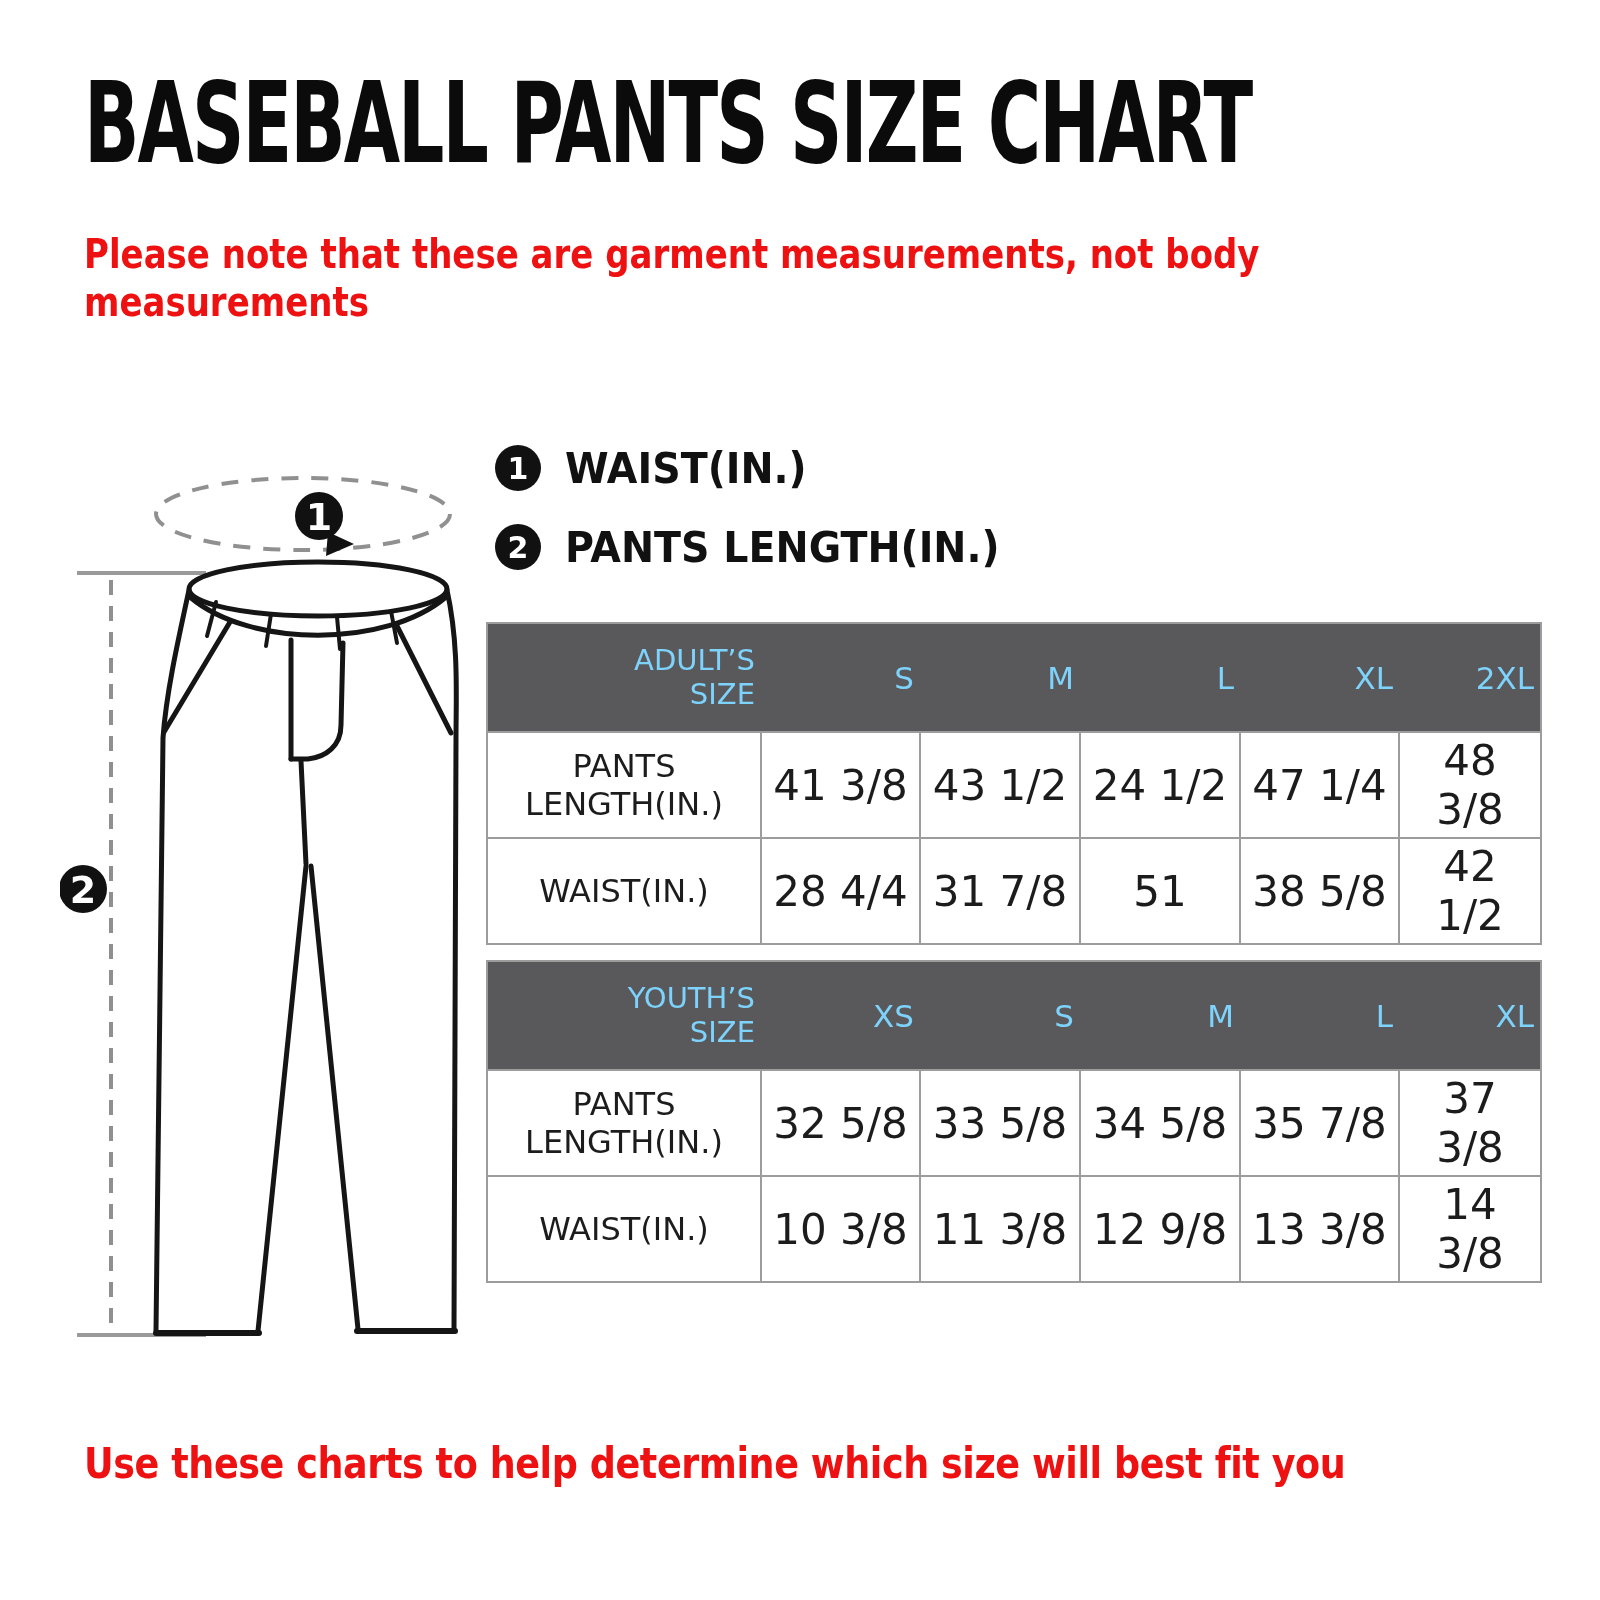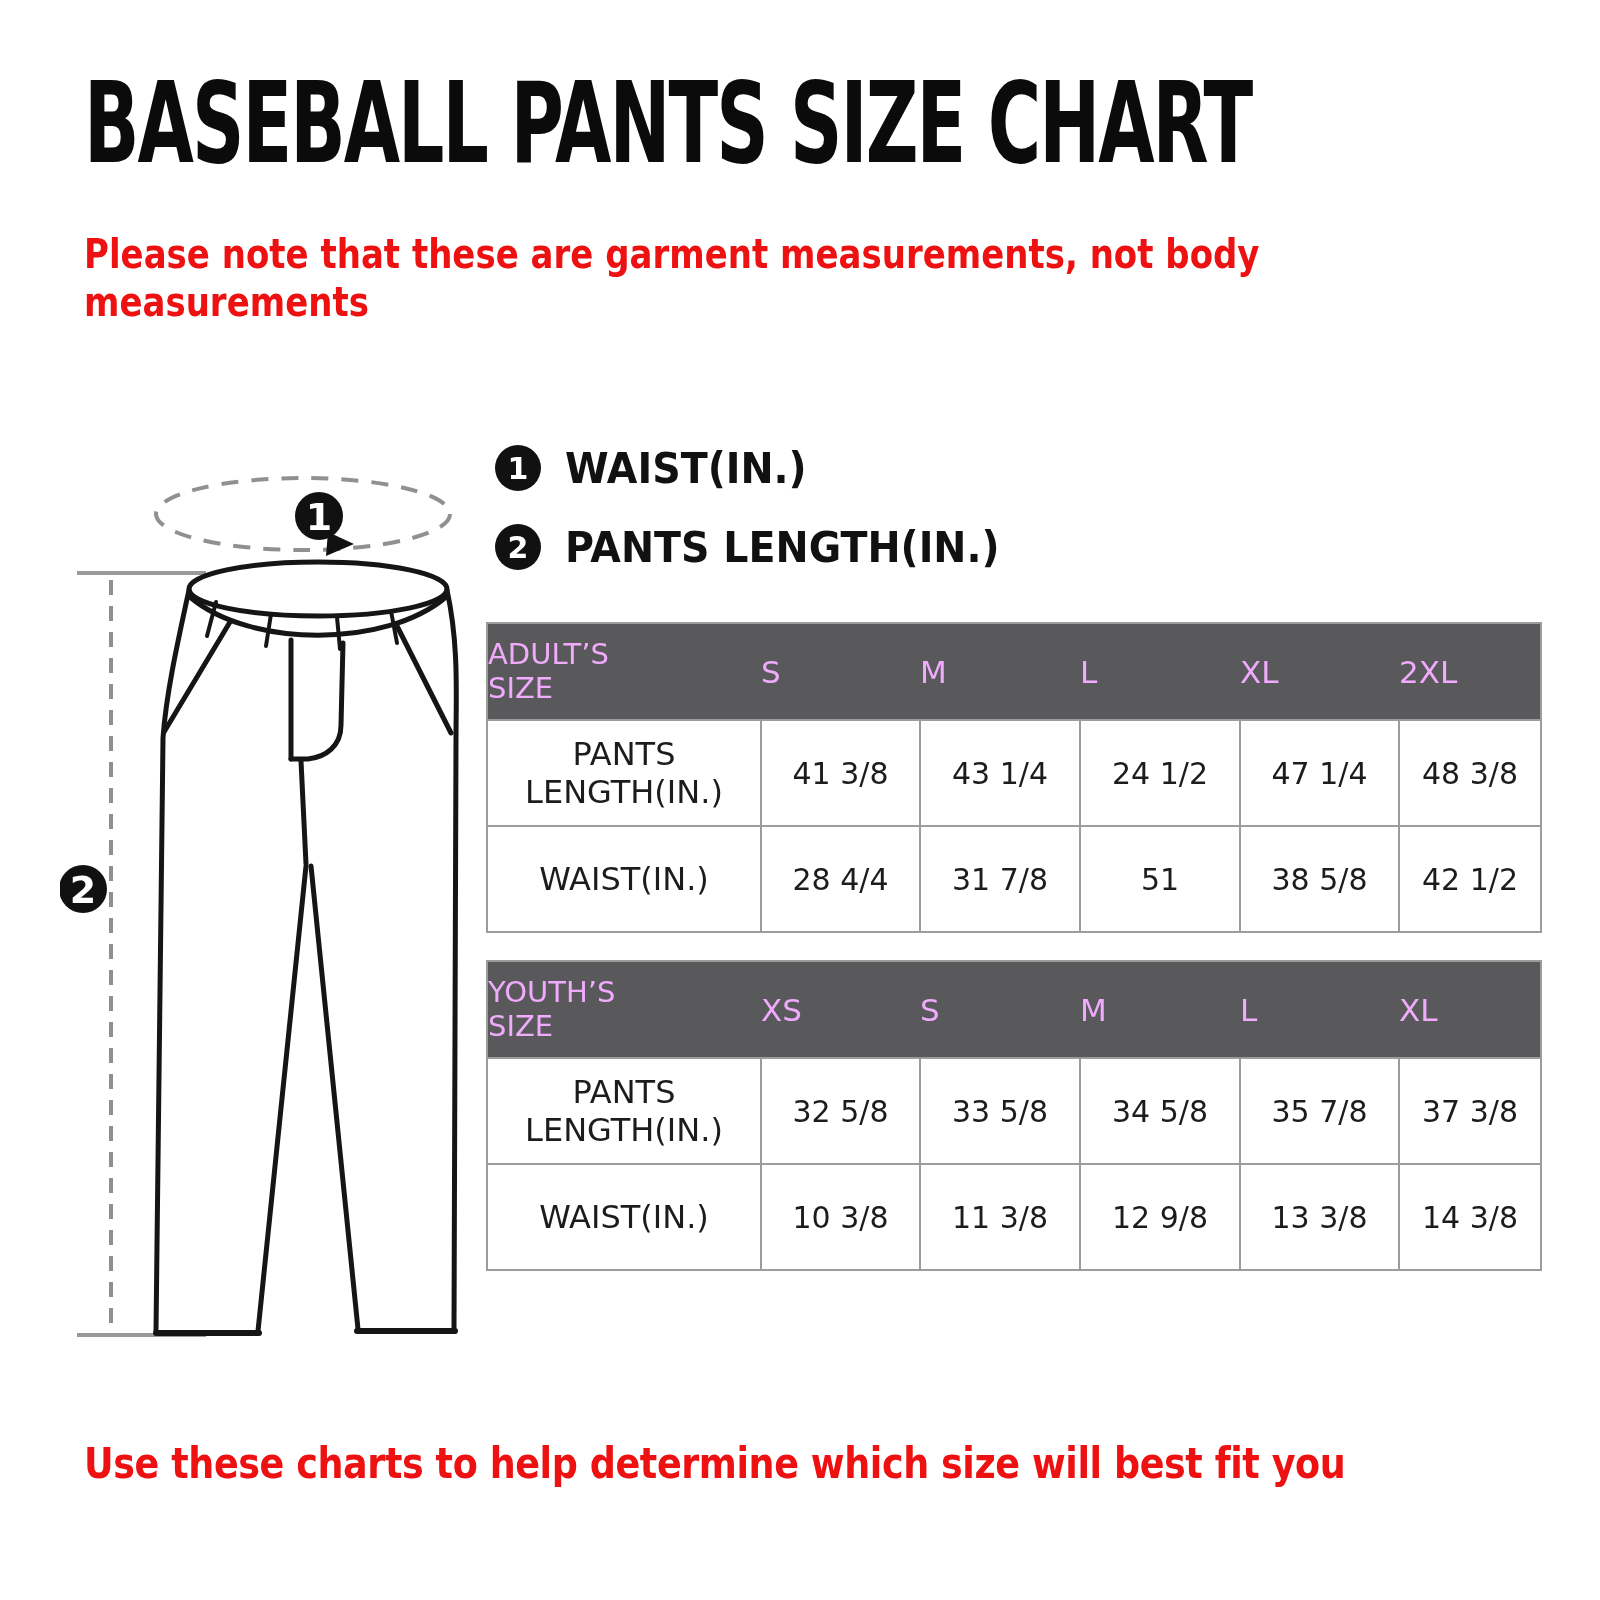--- a/index.html
+++ b/index.html
@@ -29,29 +29,29 @@
     font-size:43px;font-weight:bold;white-space:nowrap;color:#111;
     transform:scaleX(0.92);transform-origin:left center;
   }
   table.size-table{
     position:absolute;left:486px;width:1054px;border-collapse:collapse;table-layout:fixed;
     border:2px solid #9c9c9c;
   }
   #adult-table{top:622px;}
   #youth-table{top:960px;}
   .size-table thead th{
-    background:#59595b;color:#f0abfc;font-weight:normal;height:95px;
-    font-size:31px;border:none;padding:0;text-align:left;vertical-align:middle;
+    background:#59595b;color:#7dd3fc;font-weight:normal;height:95px;
+    font-size:31px;border:none;padding:6px;text-align:right;vertical-align:middle;
   }
   .size-table thead th.corner span{
     display:inline-block;max-width:175px;line-height:1.15;font-size:29px;
   }
   .size-table tbody td{
     background:#ffffff;border:2px solid #9c9c9c;height:104px;padding:0 6px;
-    text-align:center;vertical-align:middle;font-size:30px;color:#1c1c1c;
+    text-align:center;vertical-align:middle;font-size:42px;color:#1c1c1c;
   }
   .size-table tbody td.rowlabel{font-size:32px;line-height:1.2;}
 </style>
 </head>
 <body>
 
 <div class="canvas">
 
   <div class="page-title">BASEBALL PANTS SIZE CHART</div>
 
@@ -129,21 +129,21 @@
         <th>M</th>
         <th>L</th>
         <th>XL</th>
         <th>2XL</th>
       </tr>
     </thead>
     <tbody>
       <tr>
         <td class="rowlabel">PANTS LENGTH(IN.)</td>
         <td>41 3/8</td>
-        <td>43 1/4</td>
+        <td>43 1/2</td>
         <td>24 1/2</td>
         <td>47 1/4</td>
         <td>48 3/8</td>
       </tr>
       <tr>
         <td class="rowlabel">WAIST(IN.)</td>
         <td>28 4/4</td>
         <td>31 7/8</td>
         <td>51</td>
         <td>38 5/8</td>

